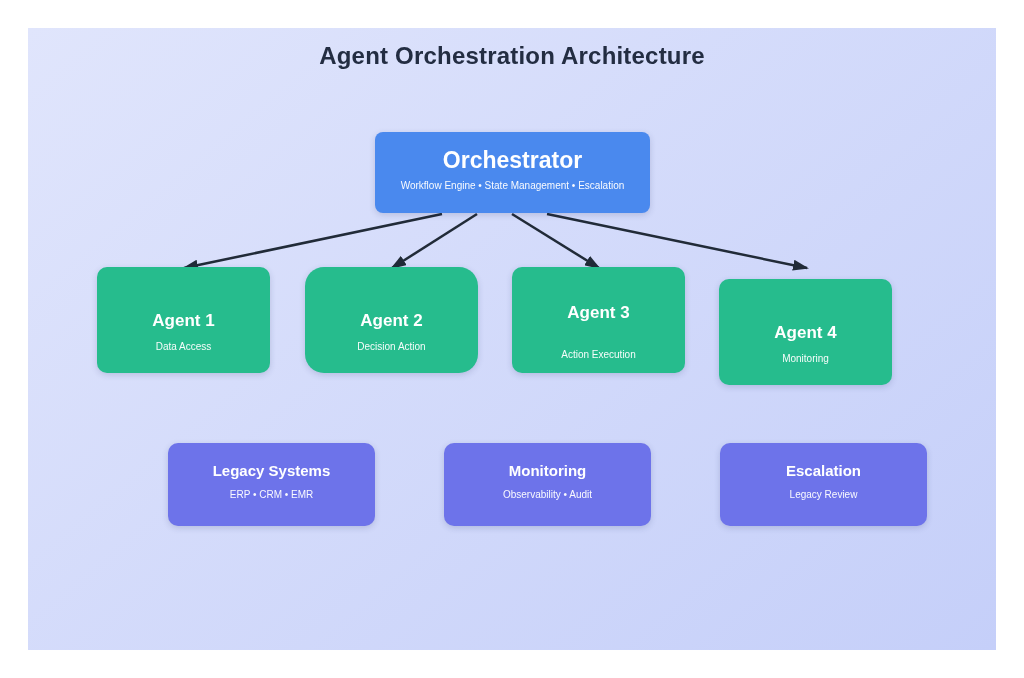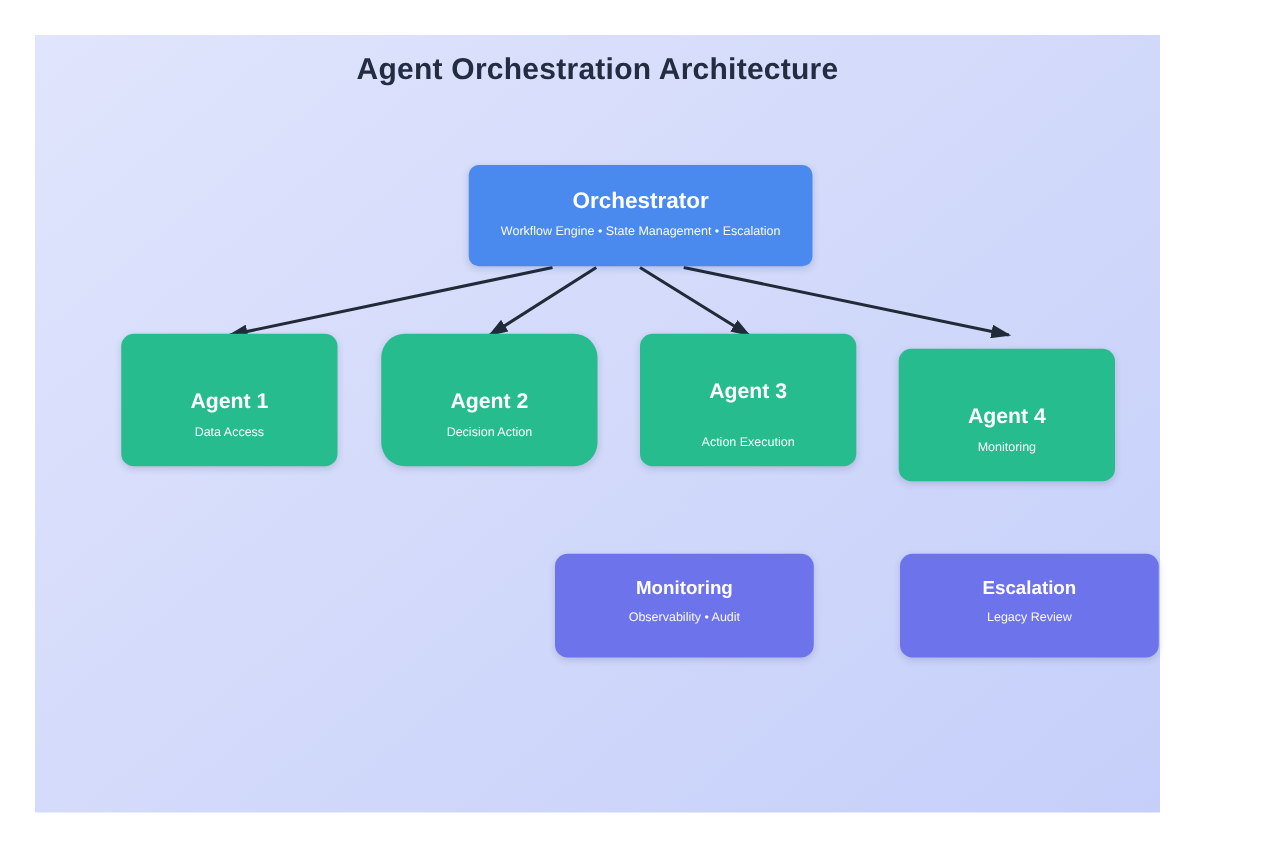--- a/index.html
+++ b/index.html
@@ -12,21 +12,21 @@
     position: relative;
     width: 1024px;
     height: 678px;
     background: var(--page_bg, #ffffff);
     overflow: hidden;
   }
   .panel {
     position: absolute;
     left: 28px;
     top: 28px;
-    width: 900px;
+    width: 968px;
     height: 622px;
     background: linear-gradient(140deg, var(--panel_bg_start, #e0e5fc) 0%, var(--panel_bg_end, #c5cff9) 100%);
   }
   .diagram-title {
     position: absolute;
     left: 0;
     top: 14px;
     width: 100%;
     margin: 0;
     text-align: center;
@@ -69,21 +69,21 @@
   }
   .orchestrator {
     left: 347px;
     top: 104px;
     width: 275px;
     height: 81px;
     padding-top: 16px;
     border-radius: 8px;
     background: var(--orchestrator, #4a89ee);
   }
-  .orchestrator .box-title { font-size: 18px; line-height: 24px; }
+  .orchestrator .box-title { font-size: 23px; line-height: 24px; }
   .orchestrator .box-sub   { margin-top: 8px; }
   .agent {
     top: 239px;
     width: 173px;
     height: 106px;
     padding-top: 22px;
     border-radius: 10px;
     background: var(--agent, #26bc8d);
     justify-content: center;
   }
@@ -144,20 +144,24 @@
     </div>
     <div class="box agent agent-3">
       <div class="box-title">Agent 3</div>
       <div class="box-sub">Action Execution</div>
     </div>
     <div class="box agent agent-4">
       <div class="box-title">Agent 4</div>
       <div class="box-sub">Monitoring</div>
     </div>
 
+    <div class="box subsystem subsystem-1">
+      <div class="box-title">Legacy Systems</div>
+      <div class="box-sub">ERP • CRM • EMR</div>
+    </div>
     <div class="box subsystem subsystem-2">
       <div class="box-title">Monitoring</div>
       <div class="box-sub">Observability • Audit</div>
     </div>
     <div class="box subsystem subsystem-3">
       <div class="box-title">Escalation</div>
       <div class="box-sub">Legacy Review</div>
     </div>
 
   </div>

